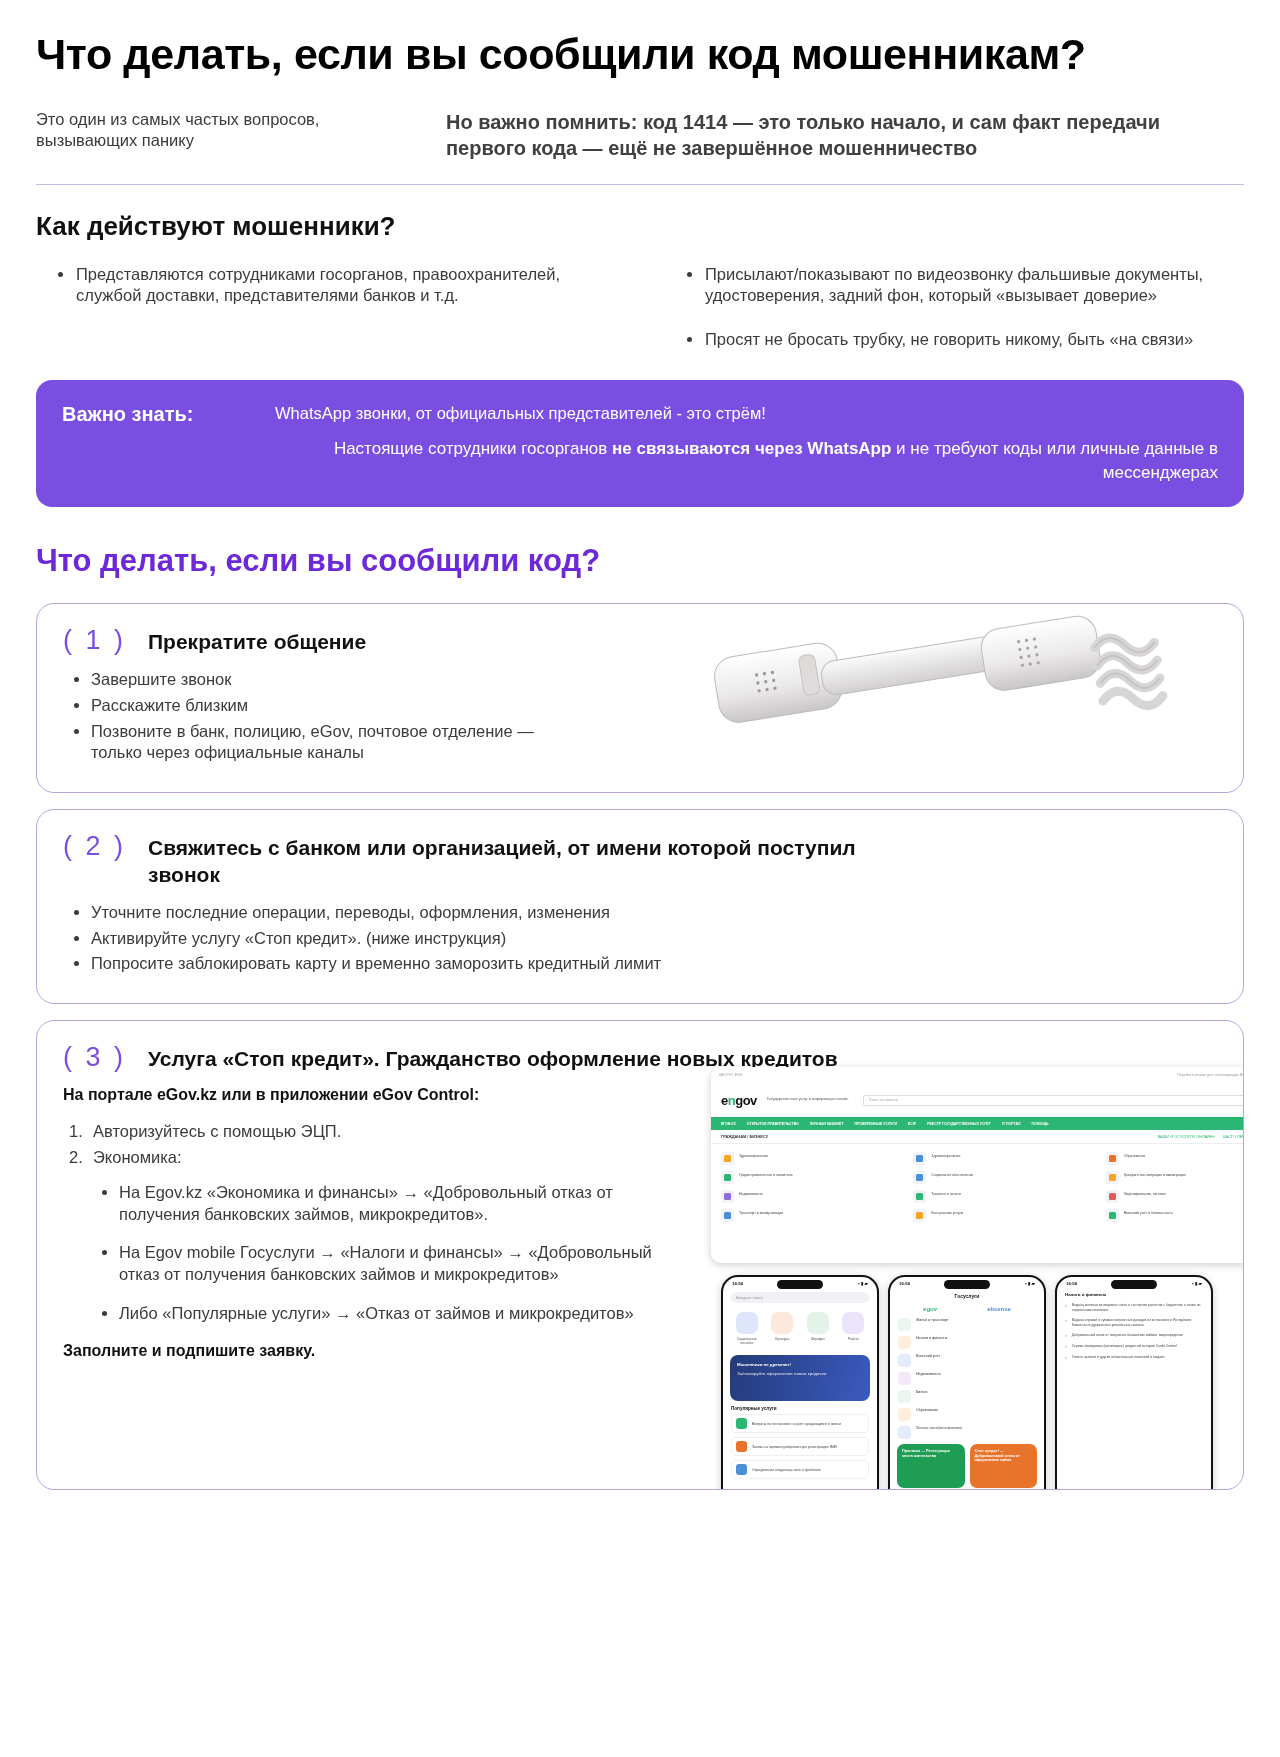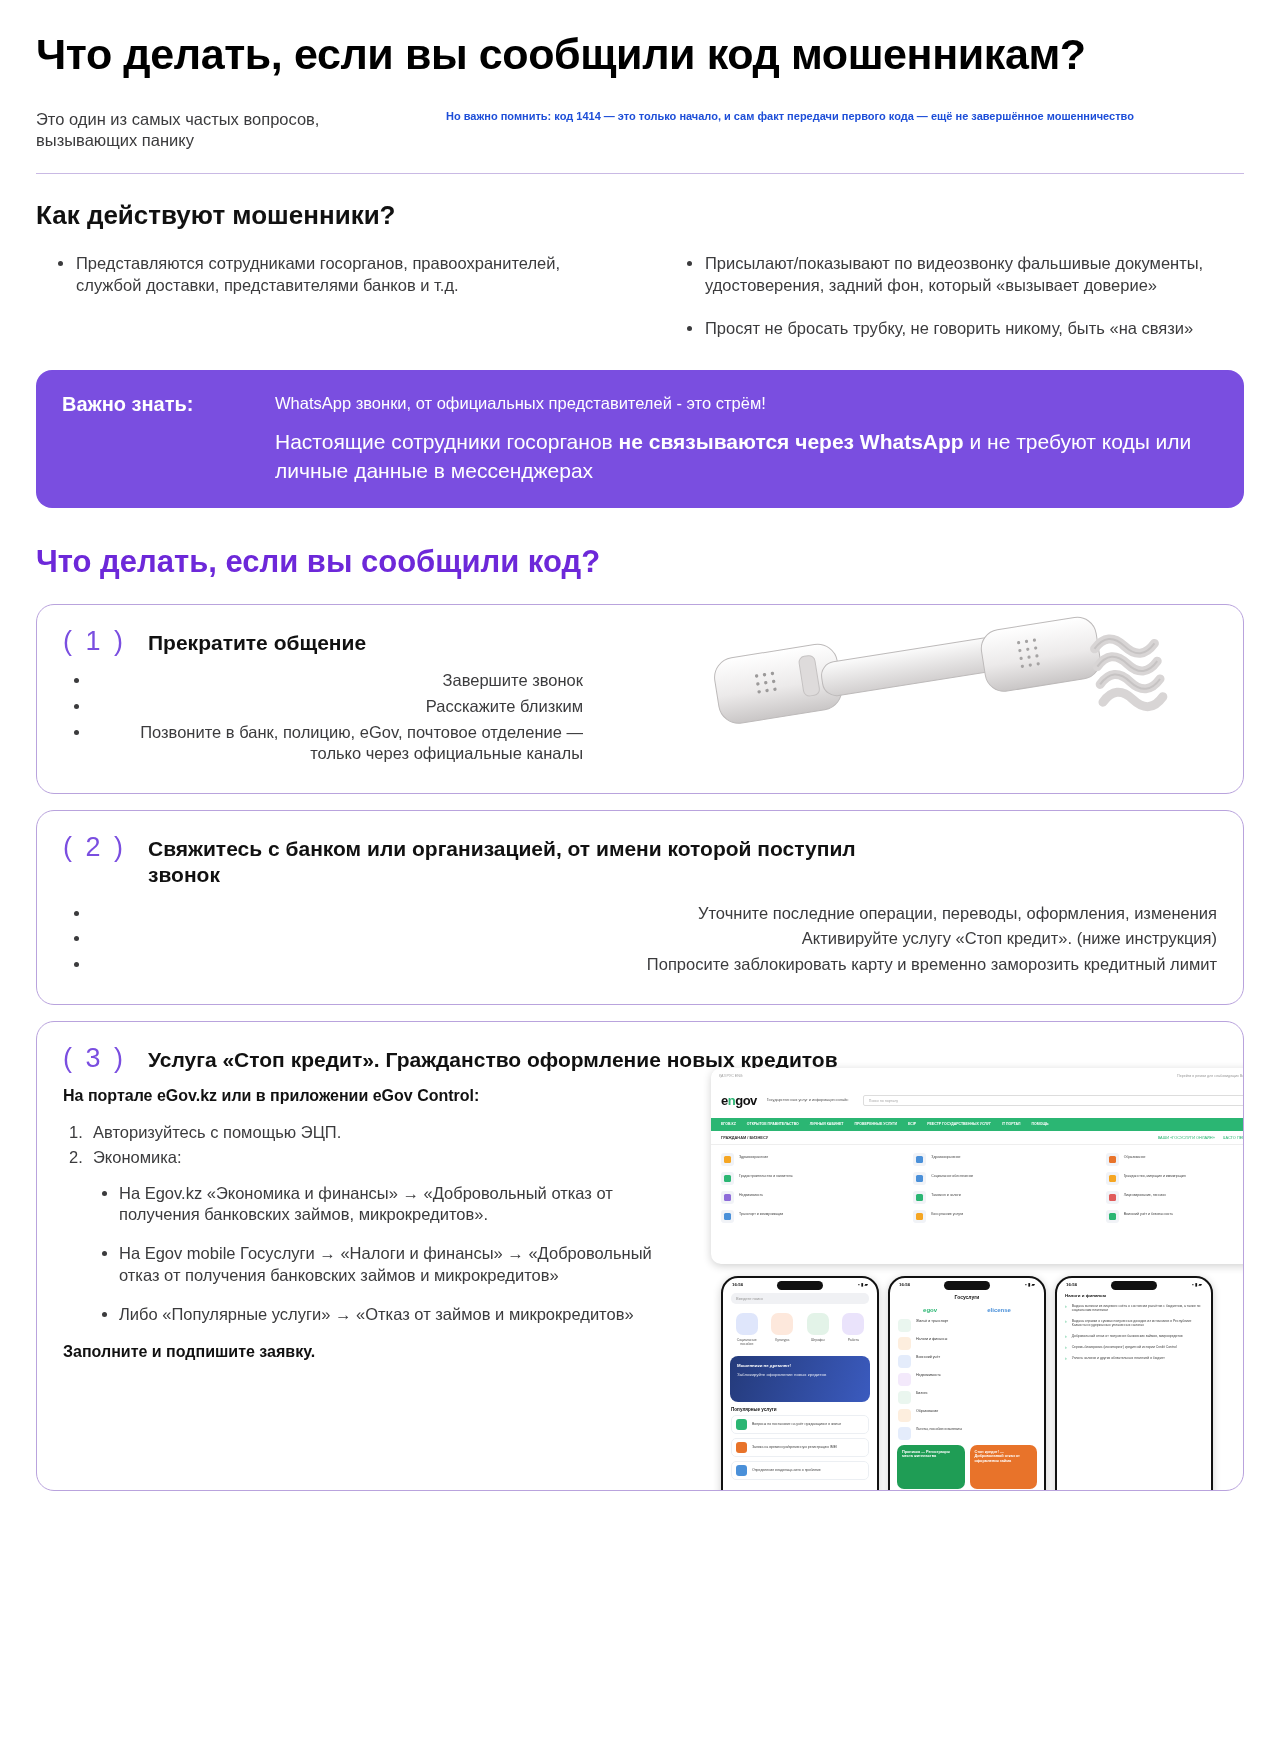--- a/index.html
+++ b/index.html
@@ -29,24 +29,24 @@
     margin-bottom: 22px;
   }
   .intro-left {
     width: 372px;
     font-size: 16.5px;
     line-height: 1.3;
     color: #3b3b3d;
   }
   .intro-right {
     flex: 1;
-    font-size: 11px;
+    font-size: 20px;
     line-height: 1.33;
     font-weight: bold;
-    color: #1d4ed8;
+    color: #404040;
   }
   .rule {
     height: 1px;
     background: #c9b9e4;
     width: 100%;
     margin-bottom: 26px;
   }
 
   
   .sec-title {
@@ -106,22 +106,23 @@
     padding-top: 3px;
     min-width: 178px;
   }
   .callout-body { flex: 1; padding-top: 2px; margin-left: 21px; }
   .callout-line1 {
     font-size: 16.5px;
     line-height: 1.35;
     margin-bottom: 13px;
   }
   .callout-line2 {
-    font-size: 21px;
+    font-size: 17px;
     line-height: 1.4;
+    text-align: right;
   }
   .callout-line2 b { font-weight: bold; }
 
   
   .card {
     border: 1.4px solid #b9a3dd;
     border-radius: 18px;
     padding: 22px 26px 24px 26px;
     margin-bottom: 16px;
     position: relative;
@@ -152,21 +153,20 @@
     padding-top: 3px;
   }
   .card ul.card-list { list-style: none; padding-left: 6px; }
   .card ul.card-list li {
     position: relative;
     padding-left: 22px;
     font-size: 16.5px;
     line-height: 1.32;
     color: #3b3b3d;
     margin-bottom: 4px;
-    text-align: right;
   }
   .card ul.card-list li::before {
     content: "";
     position: absolute;
     left: 5px; top: 8px;
     width: 5px; height: 5px;
     border-radius: 50%;
     background: #3b3b3d;
   }
 

